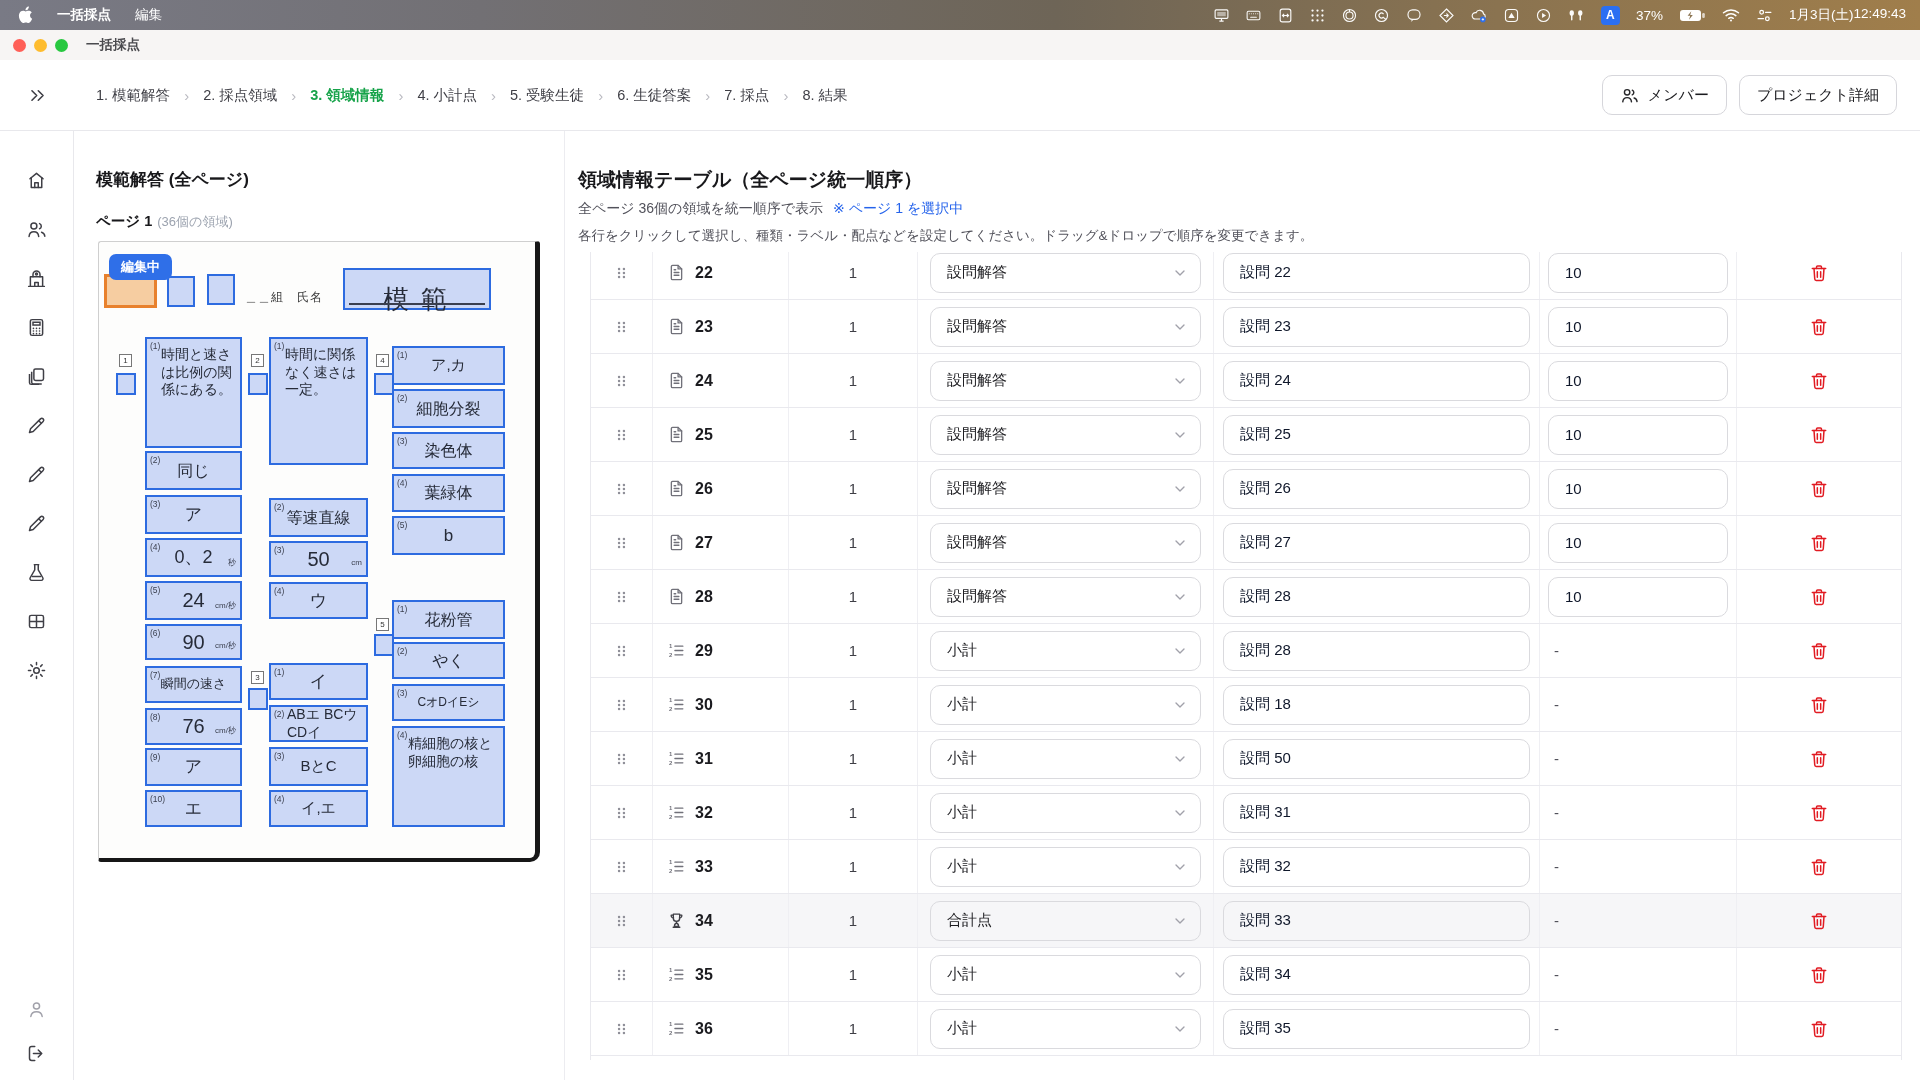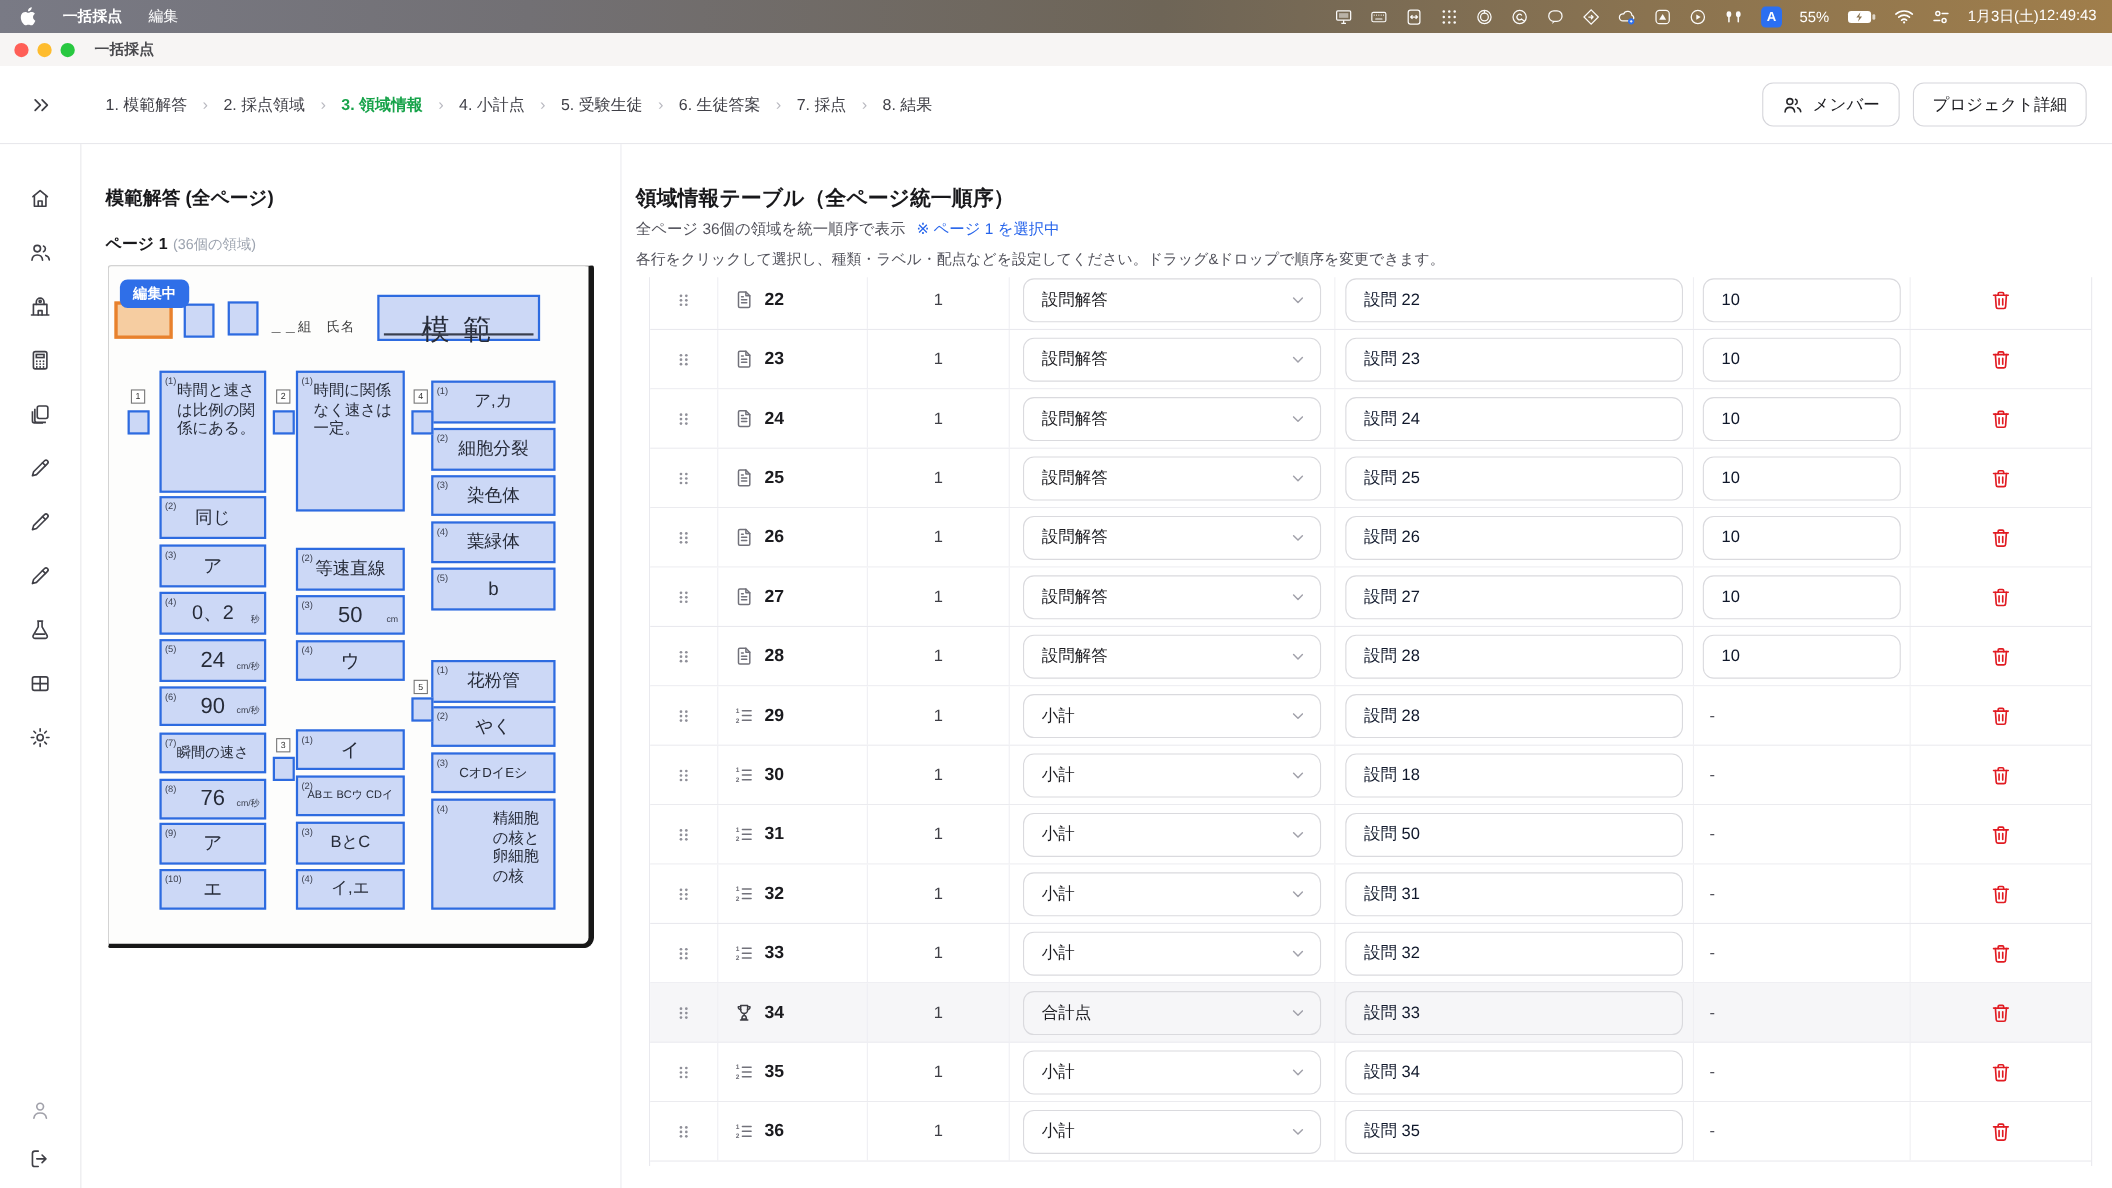--- a/index.html
+++ b/index.html
@@ -180,21 +180,21 @@
       <svg width="17" height="17" viewBox="0 0 24 24" fill="none" stroke="#fff" stroke-width="1.6">
           <circle cx="12" cy="12" r="8.5"></circle>
           <path d="M10 8.6l5.6 3.4-5.6 3.4z" fill="#fff" stroke="none"></path>
         </svg>
       <svg width="18" height="17" viewBox="0 0 24 24" fill="#fff">
           <path d="M6 4.5a3 3 0 0 1 3 3v2a3 3 0 0 1-2 2.8V18a1 1 0 0 1-2 0v-5.7a3 3 0 0 1-2-2.8v-2a3 3 0 0 1 3-3z"></path>
           <path d="M18 4.5a3 3 0 0 1 3 3v2a3 3 0 0 1-2 2.8V18a1 1 0 0 1-2 0v-5.7a3 3 0 0 1-2-2.8v-2a3 3 0 0 1 3-3z"></path>
         </svg>
     </span>
     <span class="abadge">A</span>
-    <span>55%</span>
+    <span>37%</span>
     <svg width="27" height="13" viewBox="0 0 27 13">
         <rect x="1" y="1" width="21" height="11" rx="3" fill="#fff"></rect>
         <rect x="23.2" y="4" width="2.6" height="5" rx="1.2" fill="#fff" opacity=".7"></rect>
         <path d="M12.3 2.2L8.6 6.8h2.6l-1.2 4 3.8-4.8h-2.6z" fill="#8a7350"></path>
       </svg>
     <svg width="18" height="14" viewBox="0 0 24 18" fill="none" stroke="#fff" stroke-width="2" stroke-linecap="round">
         <path d="M2 6a15.5 15.5 0 0 1 20 0"></path>
         <path d="M5.5 9.8a10 10 0 0 1 13 0"></path>
         <path d="M9 13.4a5 5 0 0 1 6 0"></path>
         <circle cx="12" cy="16.2" r="1.3" fill="#fff" stroke="none"></circle>
@@ -433,21 +433,21 @@
         <div class="region" style="left: 170px; top: 340px; width: 99px; height: 37px;">
           <span class="rlabel">(4)</span>
           <span class="rtext" style="font-size: 17px;">ウ</span>
         </div>
         <div class="region" style="left: 170px; top: 421px; width: 99px; height: 37px;">
           <span class="rlabel">(1)</span>
           <span class="rtext" style="font-size: 17px;">イ</span>
         </div>
         <div class="region" style="left: 170px; top: 463px; width: 99px; height: 37px;">
           <span class="rlabel">(2)</span>
-          <span class="rtext" style="font-size: 10px;">ABエ BCウ CDイ</span>
+          <span class="rtext" style="font-size: 14px; margin-left: 16px;">ABエ BCウ CDイ</span>
         </div>
         <div class="region" style="left: 170px; top: 505px; width: 99px; height: 39px;">
           <span class="rlabel">(3)</span>
           <span class="rtext" style="font-size: 15px;">BとC</span>
         </div>
         <div class="region" style="left: 170px; top: 548px; width: 99px; height: 37px;">
           <span class="rlabel">(4)</span>
           <span class="rtext" style="font-size: 15px;">イ,エ</span>
         </div>
         <div class="region" style="left: 293px; top: 104px; width: 113px; height: 39px;">
@@ -477,21 +477,21 @@
         <div class="region" style="left: 293px; top: 400px; width: 113px; height: 37px;">
           <span class="rlabel">(2)</span>
           <span class="rtext" style="font-size: 16px;">やく</span>
         </div>
         <div class="region" style="left: 293px; top: 442px; width: 113px; height: 37px;">
           <span class="rlabel">(3)</span>
           <span class="rtext" style="font-size: 12px;">CオDイEシ</span>
         </div>
         <div class="region left" style="left: 293px; top: 484px; width: 113px; height: 101px;">
           <span class="rlabel">(4)</span>
-          <span class="rtext" style="font-size: 14px; margin-left: 40px;">精細胞の核と卵細胞の核</span>
+          <span class="rtext" style="font-size: 14px;">精細胞の核と卵細胞の核</span>
         </div>
         <div class="marker" style="left: 20px; top: 112px;">1</div>
         <div class="minibox" style="left: 17px; top: 131px;"></div>
         <div class="marker" style="left: 152px; top: 112px;">2</div>
         <div class="minibox" style="left: 149px; top: 131px;"></div>
         <div class="marker" style="left: 152px; top: 429px;">3</div>
         <div class="minibox" style="left: 149px; top: 446px;"></div>
         <div class="marker" style="left: 277px; top: 112px;">4</div>
         <div class="minibox" style="left: 275px; top: 131px;"></div>
         <div class="marker" style="left: 277px; top: 376px;">5</div>

